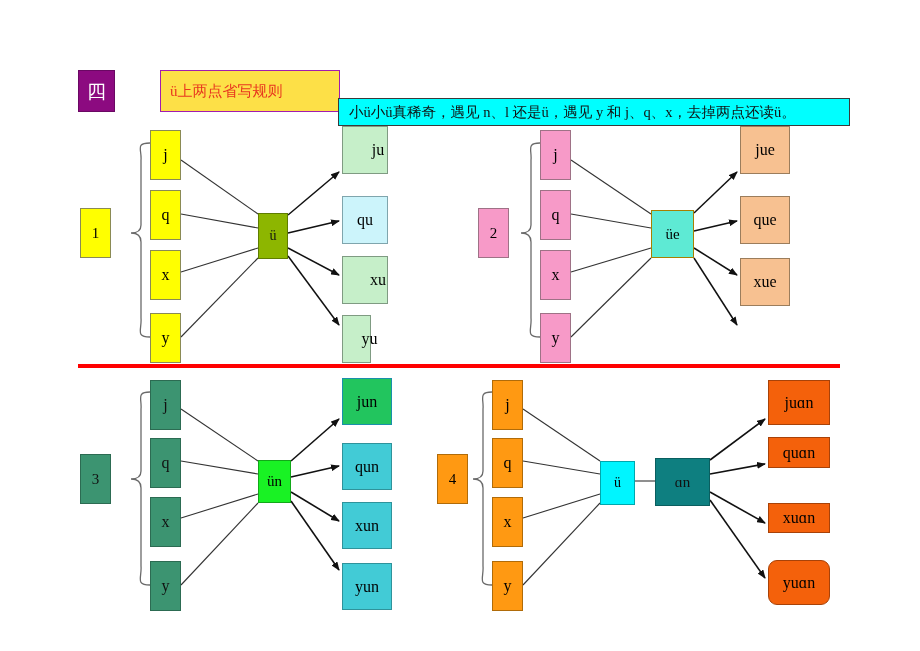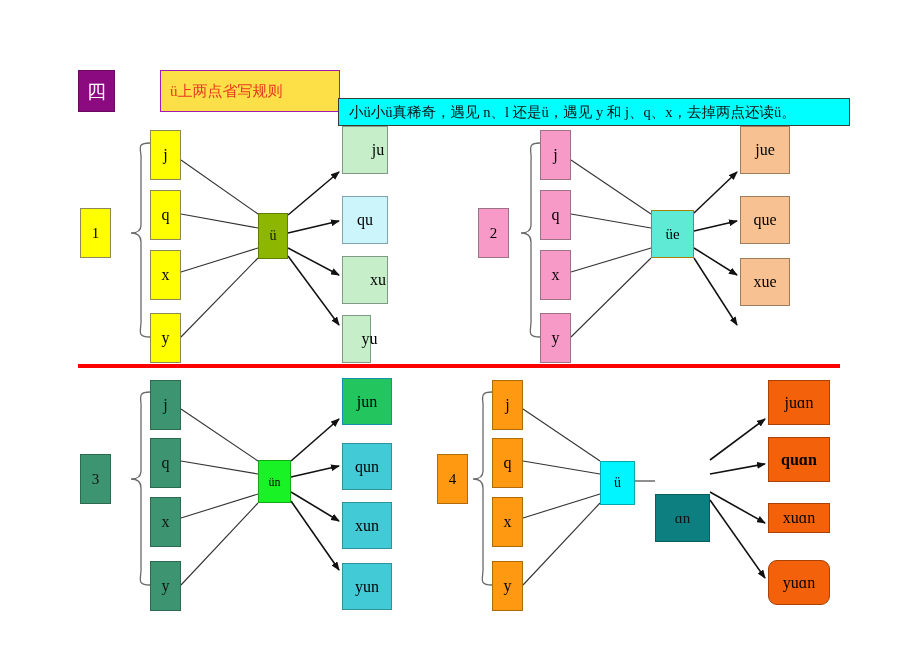--- a/index.html
+++ b/index.html
@@ -28,29 +28,29 @@
 
   
   .g2-idx{background:#F79AC8;border:1px solid #9e7286;font-size:15px;}
   .g2-in{background:#F79AC8;border:1px solid #9e7286;font-size:16px;}
   .g2-mid{background:#5eead4;border:1px solid #a87f00;font-size:15px;}
   .g2-out{background:#F7C191;border:1px solid #9b7d5c;font-size:16px;}
 
   
   .g3-idx{background:#3C9471;border:1px solid #2c6b52;font-size:15px;color:#111;}
   .g3-in{background:#3C9471;border:1px solid #2c6b52;font-size:16px;color:#111;}
-  .g3-mid{background:#19F224;border:1px solid #12a819;font-size:12px;}
+  .g3-mid{background:#19F224;border:1px solid #12a819;font-size:15px;}
   .g3-out-a{background:#22c55e;border:1px solid #1a8fab;font-size:16px;}
   .g3-out-b{background:#42CBD6;border:1px solid #2f939b;font-size:16px;}
 
   
   .g4-idx{background:#FF9912;border:1px solid #b06b09;font-size:15px;}
   .g4-in{background:#FF9912;border:1px solid #b06b09;font-size:16px;}
   .g4-mid-a{background:#00F5FF;border:1px solid #00a7ad;font-size:14px;}
-  .g4-mid-b{background:#0E7F80;border:1px solid #0a5e5f;font-size:15px;color:#111;margin-top:36px;}
+  .g4-mid-b{background:#0E7F80;border:1px solid #0a5e5f;font-size:15px;color:#111;}
   .g4-out{background:#F4610B;border:1px solid #a84208;font-size:16px;}
 
   .divider{position:absolute;background:#FF0000;height:4px;}
 </style>
 </head>
 <body>
 
 <div id="stage">
 
   <svg id="links" viewBox="0 0 920 651" xmlns="http://www.w3.org/2000/svg">
@@ -189,17 +189,17 @@
 
   <div class="box g4-in" style="left:492px;top:380px;width:31px;height:50px;">j</div>
   <div class="box g4-in" style="left:492px;top:438px;width:31px;height:50px;">q</div>
   <div class="box g4-in" style="left:492px;top:497px;width:31px;height:50px;">x</div>
   <div class="box g4-in" style="left:492px;top:561px;width:31px;height:50px;">y</div>
 
   <div class="box g4-mid-a" style="left:600px;top:461px;width:35px;height:44px;">ü</div>
   <div class="box g4-mid-b" style="left:655px;top:458px;width:55px;height:48px;">ɑn</div>
 
   <div class="box g4-out" style="left:768px;top:380px;width:62px;height:45px;">juɑn</div>
-  <div class="box g4-out" style="left:768px;top:437px;width:62px;height:45px;font-weight:bold;">quɑn</div>
+  <div class="box g4-out" style="left:768px;top:437px;width:62px;height:31px;">quɑn</div>
   <div class="box g4-out" style="left:768px;top:503px;width:62px;height:30px;">xuɑn</div>
   <div class="box g4-out" style="left:768px;top:560px;width:62px;height:45px;border-radius:9px;">yuɑn</div>
 
 </div>
 
 </body></html>

